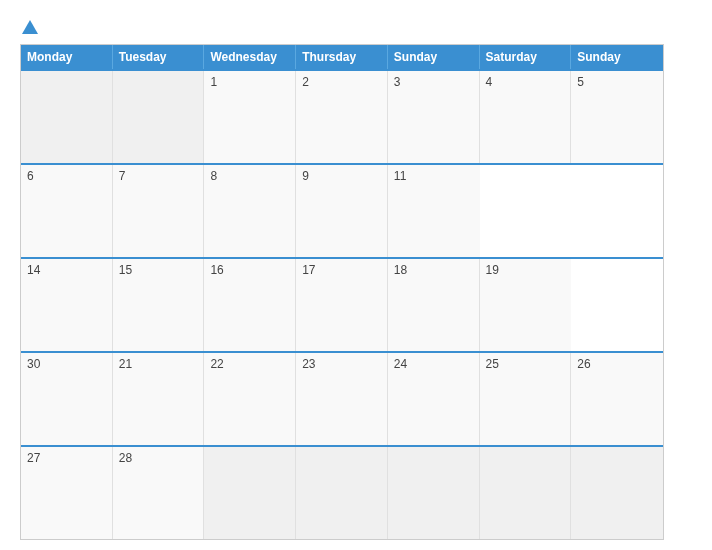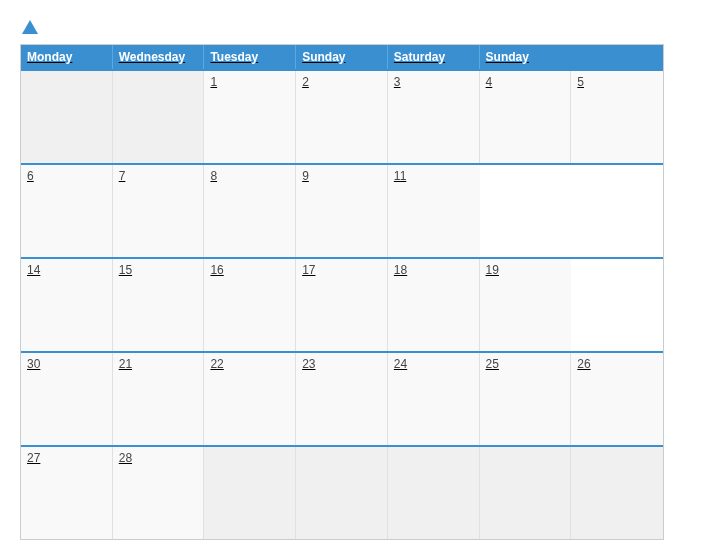--- a/index.html
+++ b/index.html
@@ -9,21 +9,20 @@
       background: #fff;
       font-family: Arial, sans-serif;
       overflow: hidden;
     }
     .page {
       width: 684px;
       height: 550px;
       padding: 18px 20px 10px 20px;
       display: flex;
       flex-direction: column;
-      text-decoration: underline;
     }
     .header {
       display: flex;
       align-items: center;
       justify-content: space-between;
       margin-bottom: 10px;
     }
     .logo {
       display: flex;
       align-items: center;
@@ -144,22 +143,23 @@
 
     <div class="month-title"></div>
 
     <div class="country-label"></div>
   </div>
 
   <div class="calendar">
     <div class="cal-header-row">
 
     <div class="cal-header-cell">Monday</div>
+        <div class="cal-header-cell">Tuesday</div>
         <div class="cal-header-cell">Wednesday</div>
-        <div class="cal-header-cell">Tuesday</div>
+        <div class="cal-header-cell">Thursday</div>
         <div class="cal-header-cell">Sunday</div>
         <div class="cal-header-cell">Saturday</div>
         <div class="cal-header-cell">Sunday</div>
       </div>
     <div class="cal-body">
 
     <div class="cal-week">
           <div class="cal-cell empty"></div>
           <div class="cal-cell empty"></div>
           <div class="cal-cell"><span class="day-num">1</span></div>

